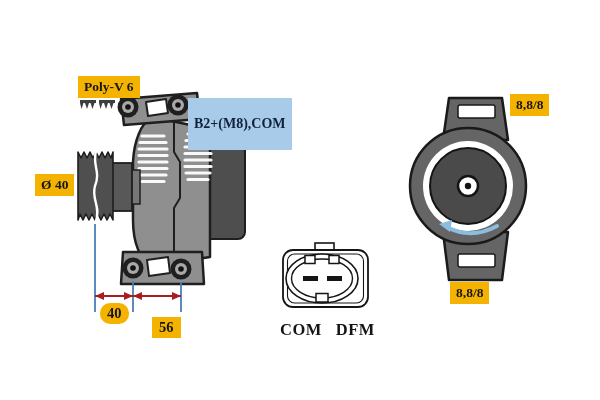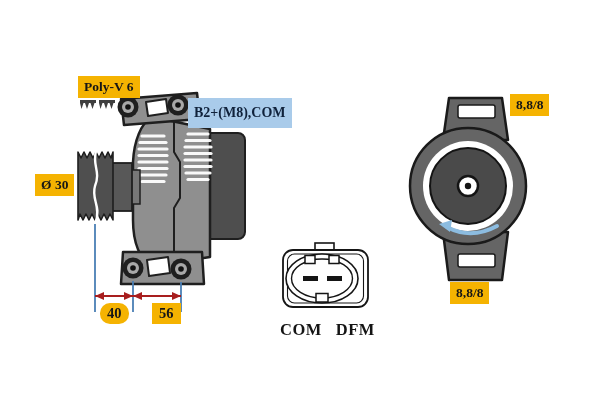--- a/index.html
+++ b/index.html
@@ -2,21 +2,21 @@
 <html><head>
 <meta charset="utf-8">
 <style>
   html,body{margin:0;padding:0;background:#ffffff;}
   .canvas{position:relative;width:600px;height:400px;background:#ffffff;overflow:hidden;
           font-family:Liberation Serif, serif;}
   .canvas svg{position:absolute;left:0;top:0;}
   .lbl{position:absolute;display:inline-block;white-space:nowrap;line-height:1;}
   .lbl-yellow{background:#F5B301;color:#161616;font-weight:bold;font-size:13.5px;padding:4px 6px;}
   .lbl-dim{background:#F5B301;color:#161616;font-weight:bold;font-size:14.5px;padding:3px 7px;}
-  .lbl-blue{background:#A9CBEA;color:#10223B;font-weight:bold;font-size:14px;padding:8px 6px;}
+  .lbl-blue{background:#A9CBEA;color:#10223B;font-weight:bold;font-size:14px;padding:19px 6px;}
   .lbl-plain{color:#141414;font-weight:600;font-size:16.5px;letter-spacing:0.5px;}
   .lbl-plain .pin2{margin-left:14px;}
 </style>
 </head>
 <body>
 
 <div class="canvas">
 
   <svg width="600" height="400" viewBox="0 0 600 400">
 
@@ -135,25 +135,25 @@
         <path d="M497,226 Q471,240 447,227" stroke="#8CBCE0" stroke-width="4" fill="none" stroke-linecap="round"></path>
         <polygon points="439,224 452,220 450,232" fill="#8CBCE0"></polygon>
       </g>
     </g>
   </svg>
 
   <div class="lbl lbl-yellow" style="left:78px;top:76px;">Poly-V 6</div>
 
   <div class="lbl lbl-blue" style="left:188px;top:98px;">B2+(M8),COM</div>
 
-  <div class="lbl lbl-yellow" style="left:35px;top:174px;">Ø 30</div>
+  <div class="lbl lbl-yellow" style="left:35px;top:174px;">Ø 40</div>
 
   <div class="lbl lbl-dim" style="left:100px;top:303px;border-radius:10px;">40</div>
 
-  <div class="lbl lbl-dim" style="left:152px;top:303px;">56</div>
+  <div class="lbl lbl-dim" style="left:152px;top:317px;">56</div>
 
   <div class="lbl lbl-plain" style="left:280px;top:322px;">
     <span>COM</span><span class="pin2">DFM</span>
   </div>
 
   <div class="lbl lbl-yellow" style="left:510px;top:94px;">8,8/8</div>
 
   <div class="lbl lbl-yellow" style="left:450px;top:282px;">8,8/8</div>
 
 </div>

